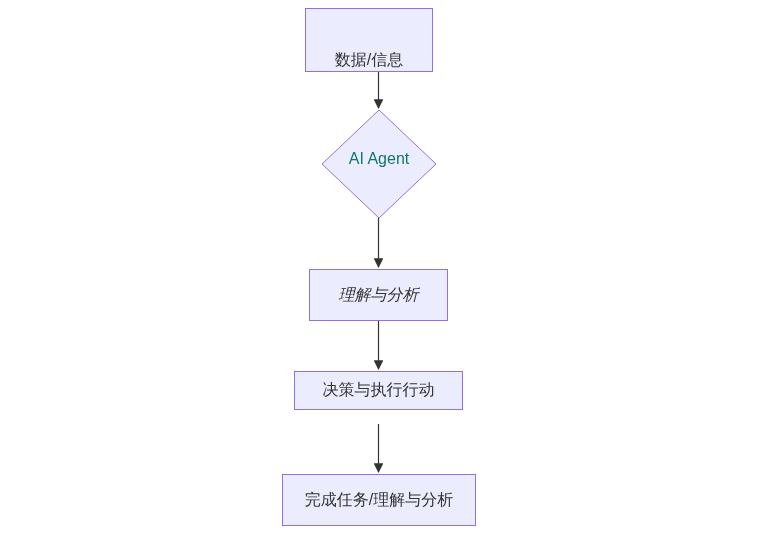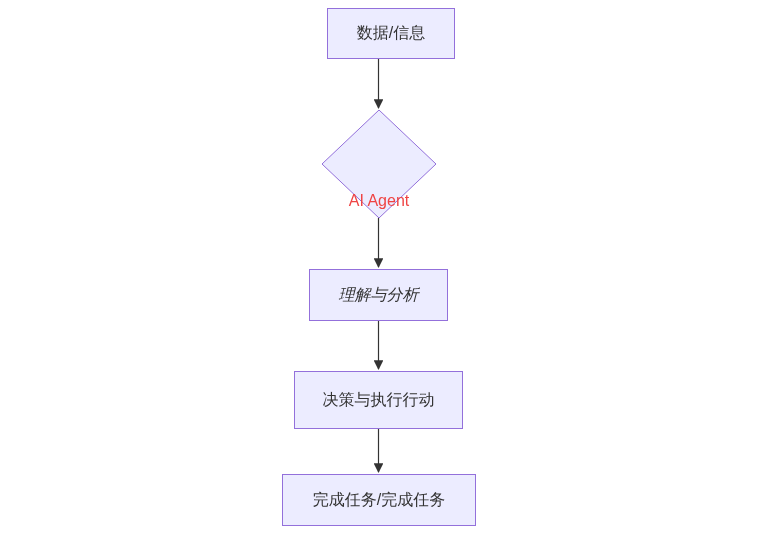--- a/index.html
+++ b/index.html
@@ -31,32 +31,31 @@
     align-items: center;
     justify-content: center;
     color: #333333;
     font-size: 16px;
     white-space: nowrap;
     z-index: 2;
   }
   .diamond-label {
     position: absolute;
     display: flex;
-    align-items: flex-end;
+    align-items: flex-start;
     justify-content: center;
-    color: #ef4444;
+    color: #0f766e;
     font-size: 16px;
     white-space: nowrap;
     z-index: 3;
     background: transparent;
-    margin-top: 32px;
   }
-  #node-a { left: 327px; top: 8px;   width: 128px; height: 51px; }
+  #node-a { left: 305px; top: 8px;   width: 128px; height: 64px; align-items: flex-end; }
   #node-c { left: 309px; top: 269px; width: 139px; height: 52px; font-style: italic; }
-  #node-d { left: 294px; top: 371px; width: 169px; height: 58px; justify-content: center; }
+  #node-d { left: 294px; top: 371px; width: 169px; height: 39px; justify-content: center; }
   #node-e { left: 282px; top: 474px; width: 194px; height: 52px; }
   #node-b-label { left: 319px; top: 150px; width: 120px; height: 28px; }
 </style>
 </head>
 <body>
 
 <div id="canvas">
 
   <svg class="edge-layer" width="760" height="537" viewBox="0 0 760 537" xmlns="http://www.w3.org/2000/svg">
     <defs>
@@ -83,16 +82,16 @@
 
   <div class="node" id="node-c">
     <span>理解与分析</span>
   </div>
 
   <div class="node" id="node-d">
     <span>决策与执行行动</span>
   </div>
 
   <div class="node" id="node-e">
-    <span>完成任务/完成任务</span>
+    <span>完成任务/理解与分析</span>
   </div>
 
 </div>
 
 </body></html>

